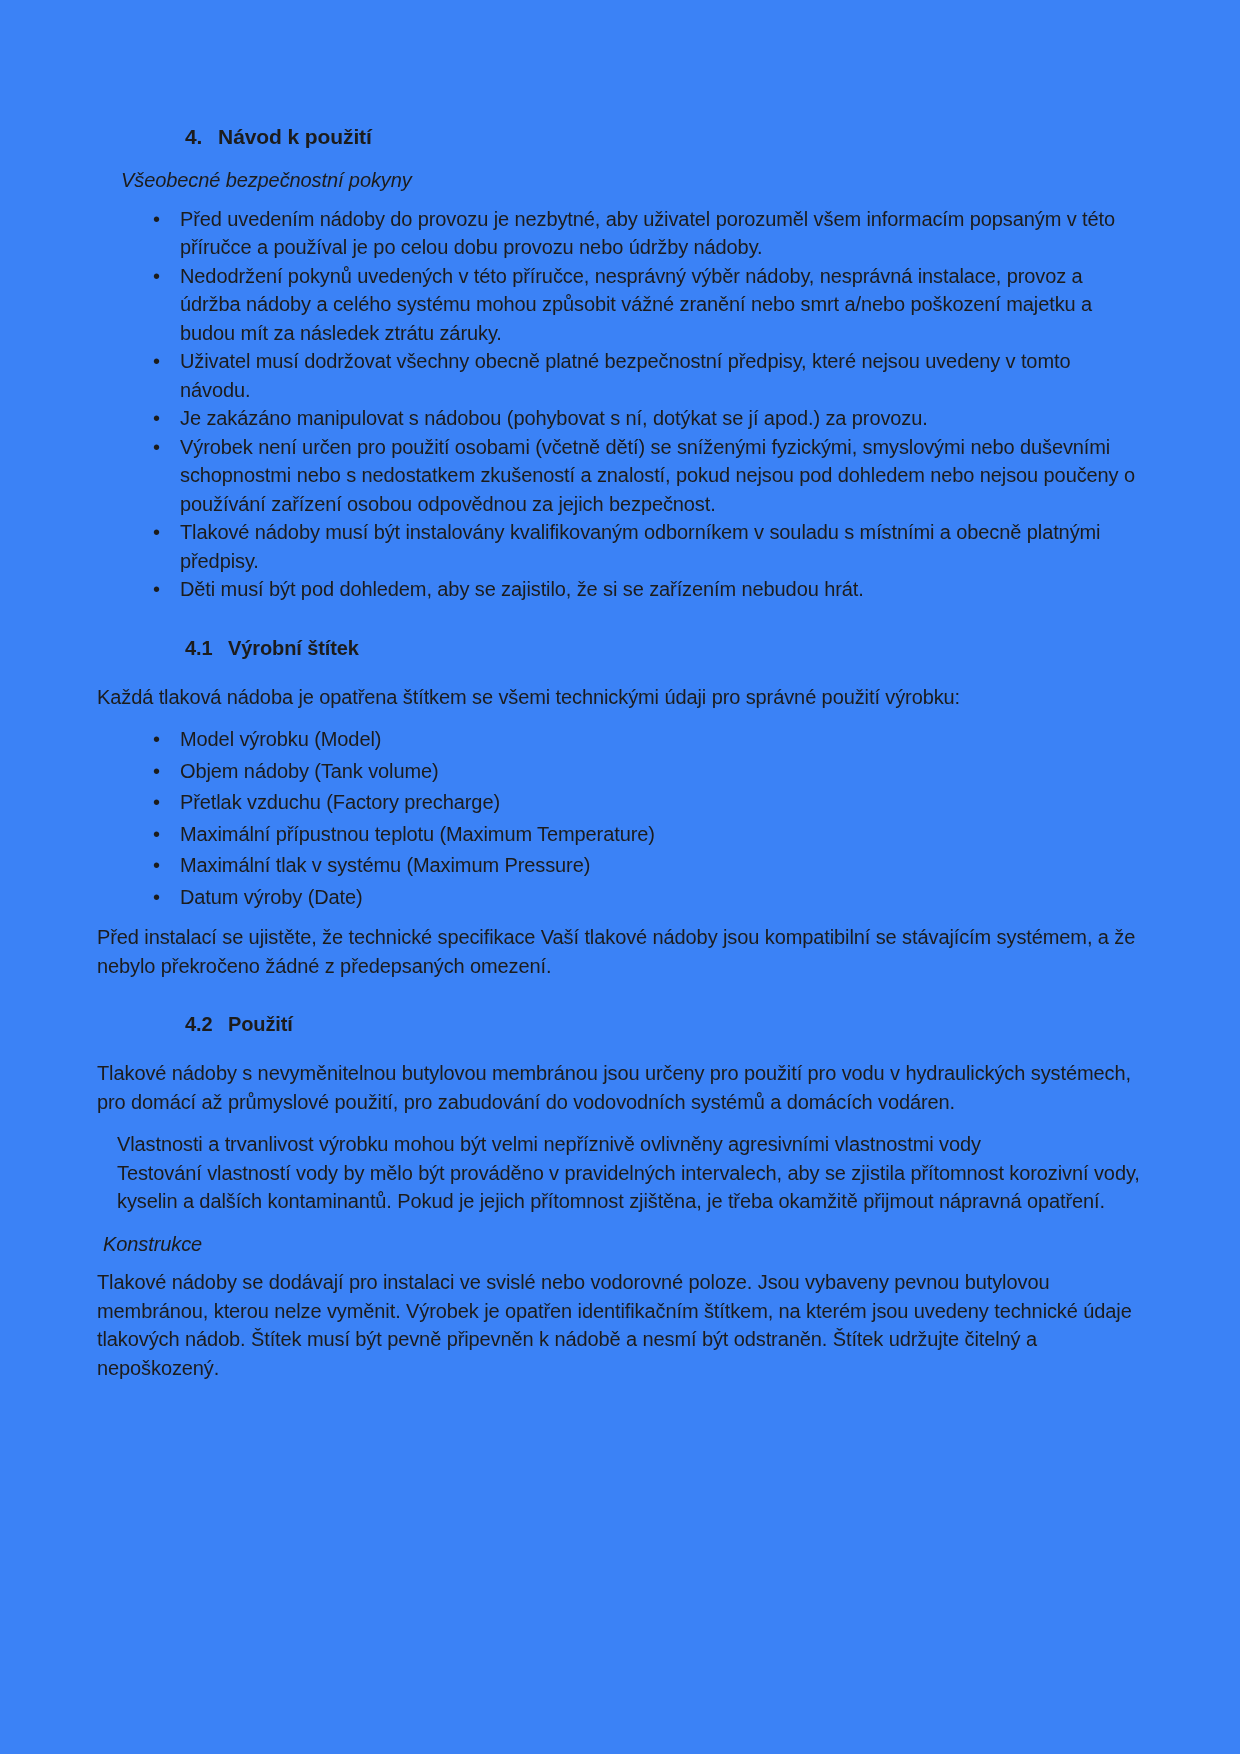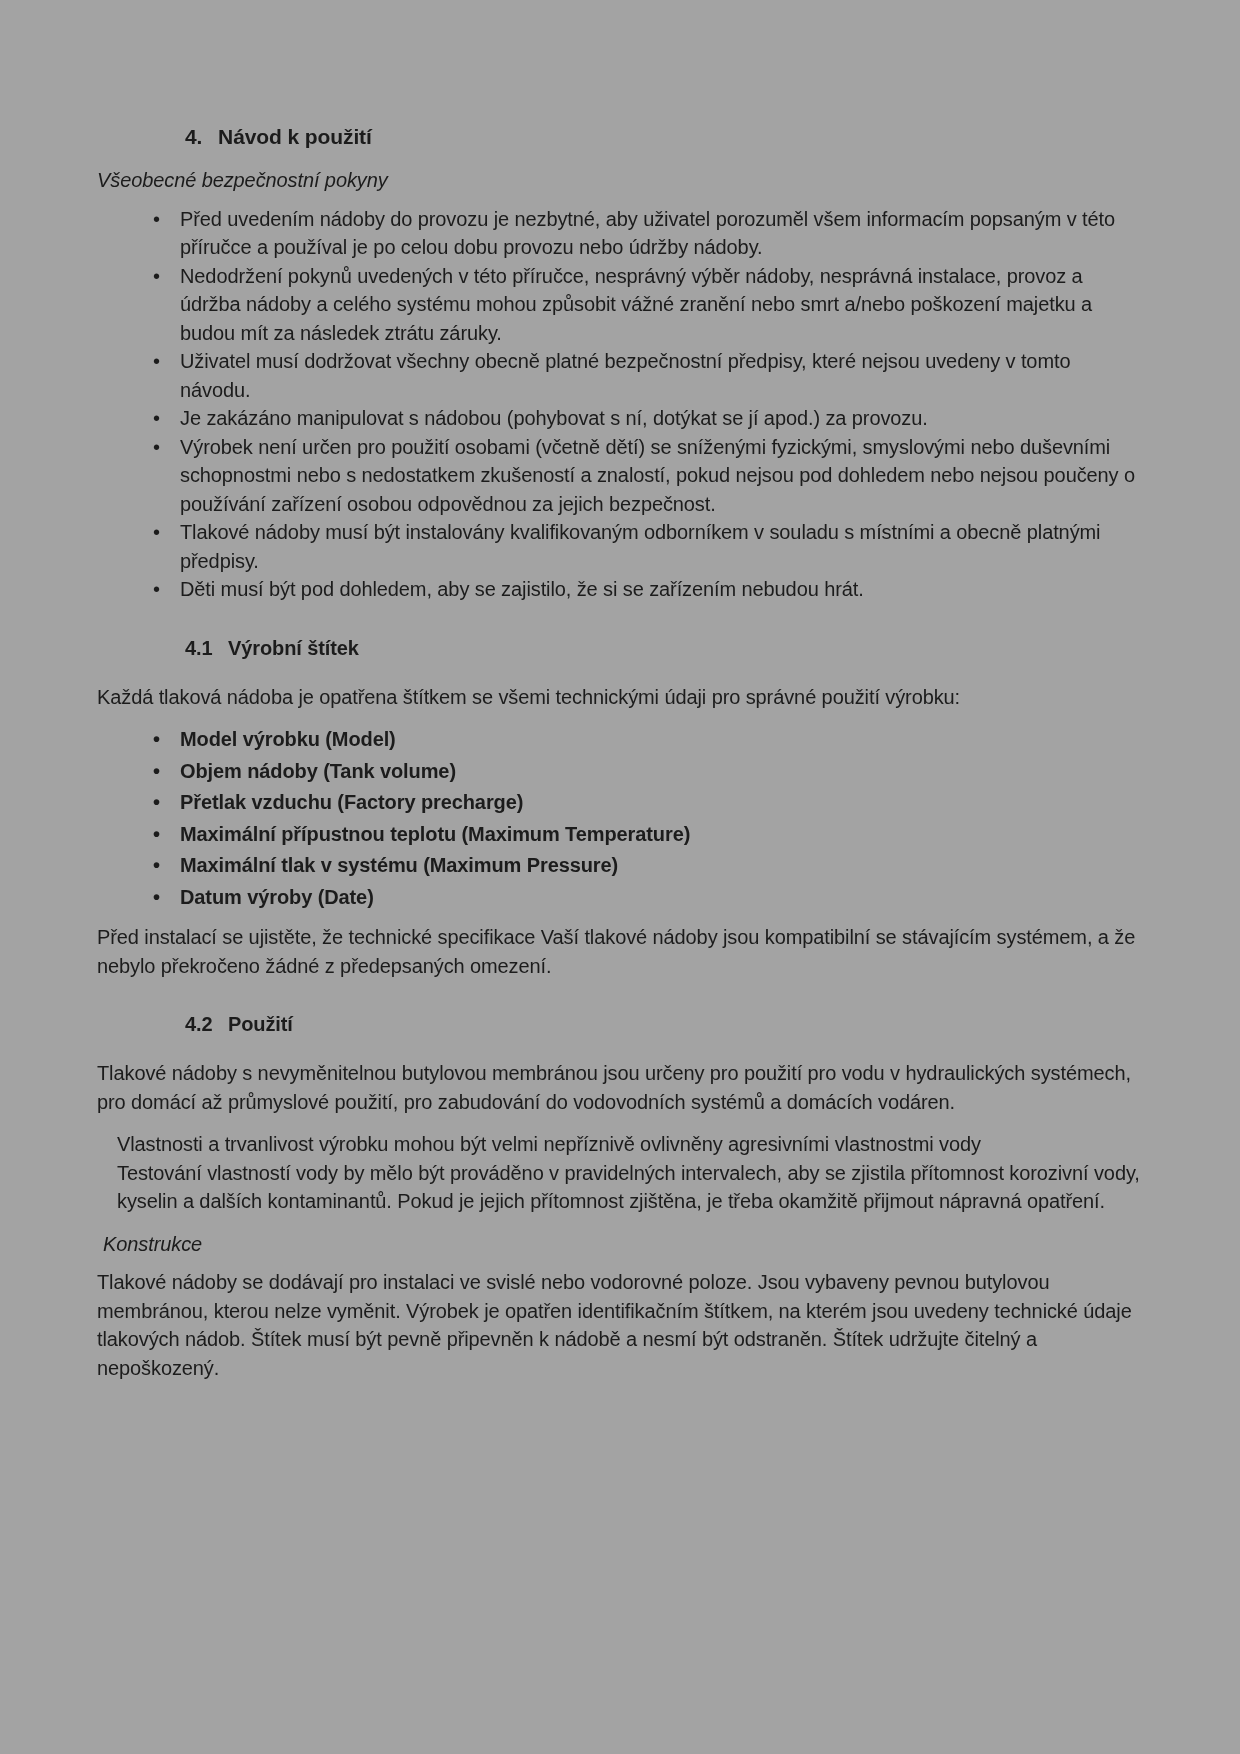--- a/index.html
+++ b/index.html
@@ -5,21 +5,21 @@
   html, body {
     margin: 0;
     padding: 0;
     background: #ffffff;
   }
   .page {
     position: relative;
     width: 1240px;
     height: 1754px;
     margin: 0 auto;
-    background: #a3a3a3;
+    background: #3b82f6;
     box-sizing: border-box;
     padding: 122px 100px 40px 97px;
     font-family: "Liberation Sans", "DejaVu Sans", sans-serif;
     font-size: 20px;
     line-height: 28.5px;
     letter-spacing: -0.1px;
     color: #1c1c1c;
     overflow: hidden;
   }
   h1.doc-h1 {
@@ -30,21 +30,21 @@
   }
   h2.doc-h2 {
     font-size: 20px;
     font-weight: bold;
     line-height: 29px;
     margin: 30px 0 20px 88px;
   }
   .hnum { display: inline-block; margin-right: 10px; }
   p.subtitle-italic {
     font-style: italic;
-    margin: 0 0 10px 0;
+    margin: 0 0 10px 24px;
   }
   p.subtitle-italic.tight { margin-left: 6px; }
   p.para {
     margin: 0 0 14px 0;
   }
   p.para .line { display: block; margin-left: 20px; }
   ul.blist {
     list-style: none;
     margin: 0 0 12px 56px;
     padding: 0;
@@ -54,21 +54,21 @@
     padding-left: 27px;
     margin: 0;
   }
   ul.blist.compact li { margin-bottom: 3px; }
   ul.blist li::before {
     content: "\2022";
     position: absolute;
     left: 0;
     top: 0;
   }
-  .mb-extra { margin-bottom: 22px; font-weight: bold; }
+  .mb-extra { margin-bottom: 22px; }
 </style>
 </head>
 <body>
 
 <div class="page">
 
   <h1 class="doc-h1">
     <span class="hnum">4.</span>
     <span>Návod k použití</span>
   </h1>

